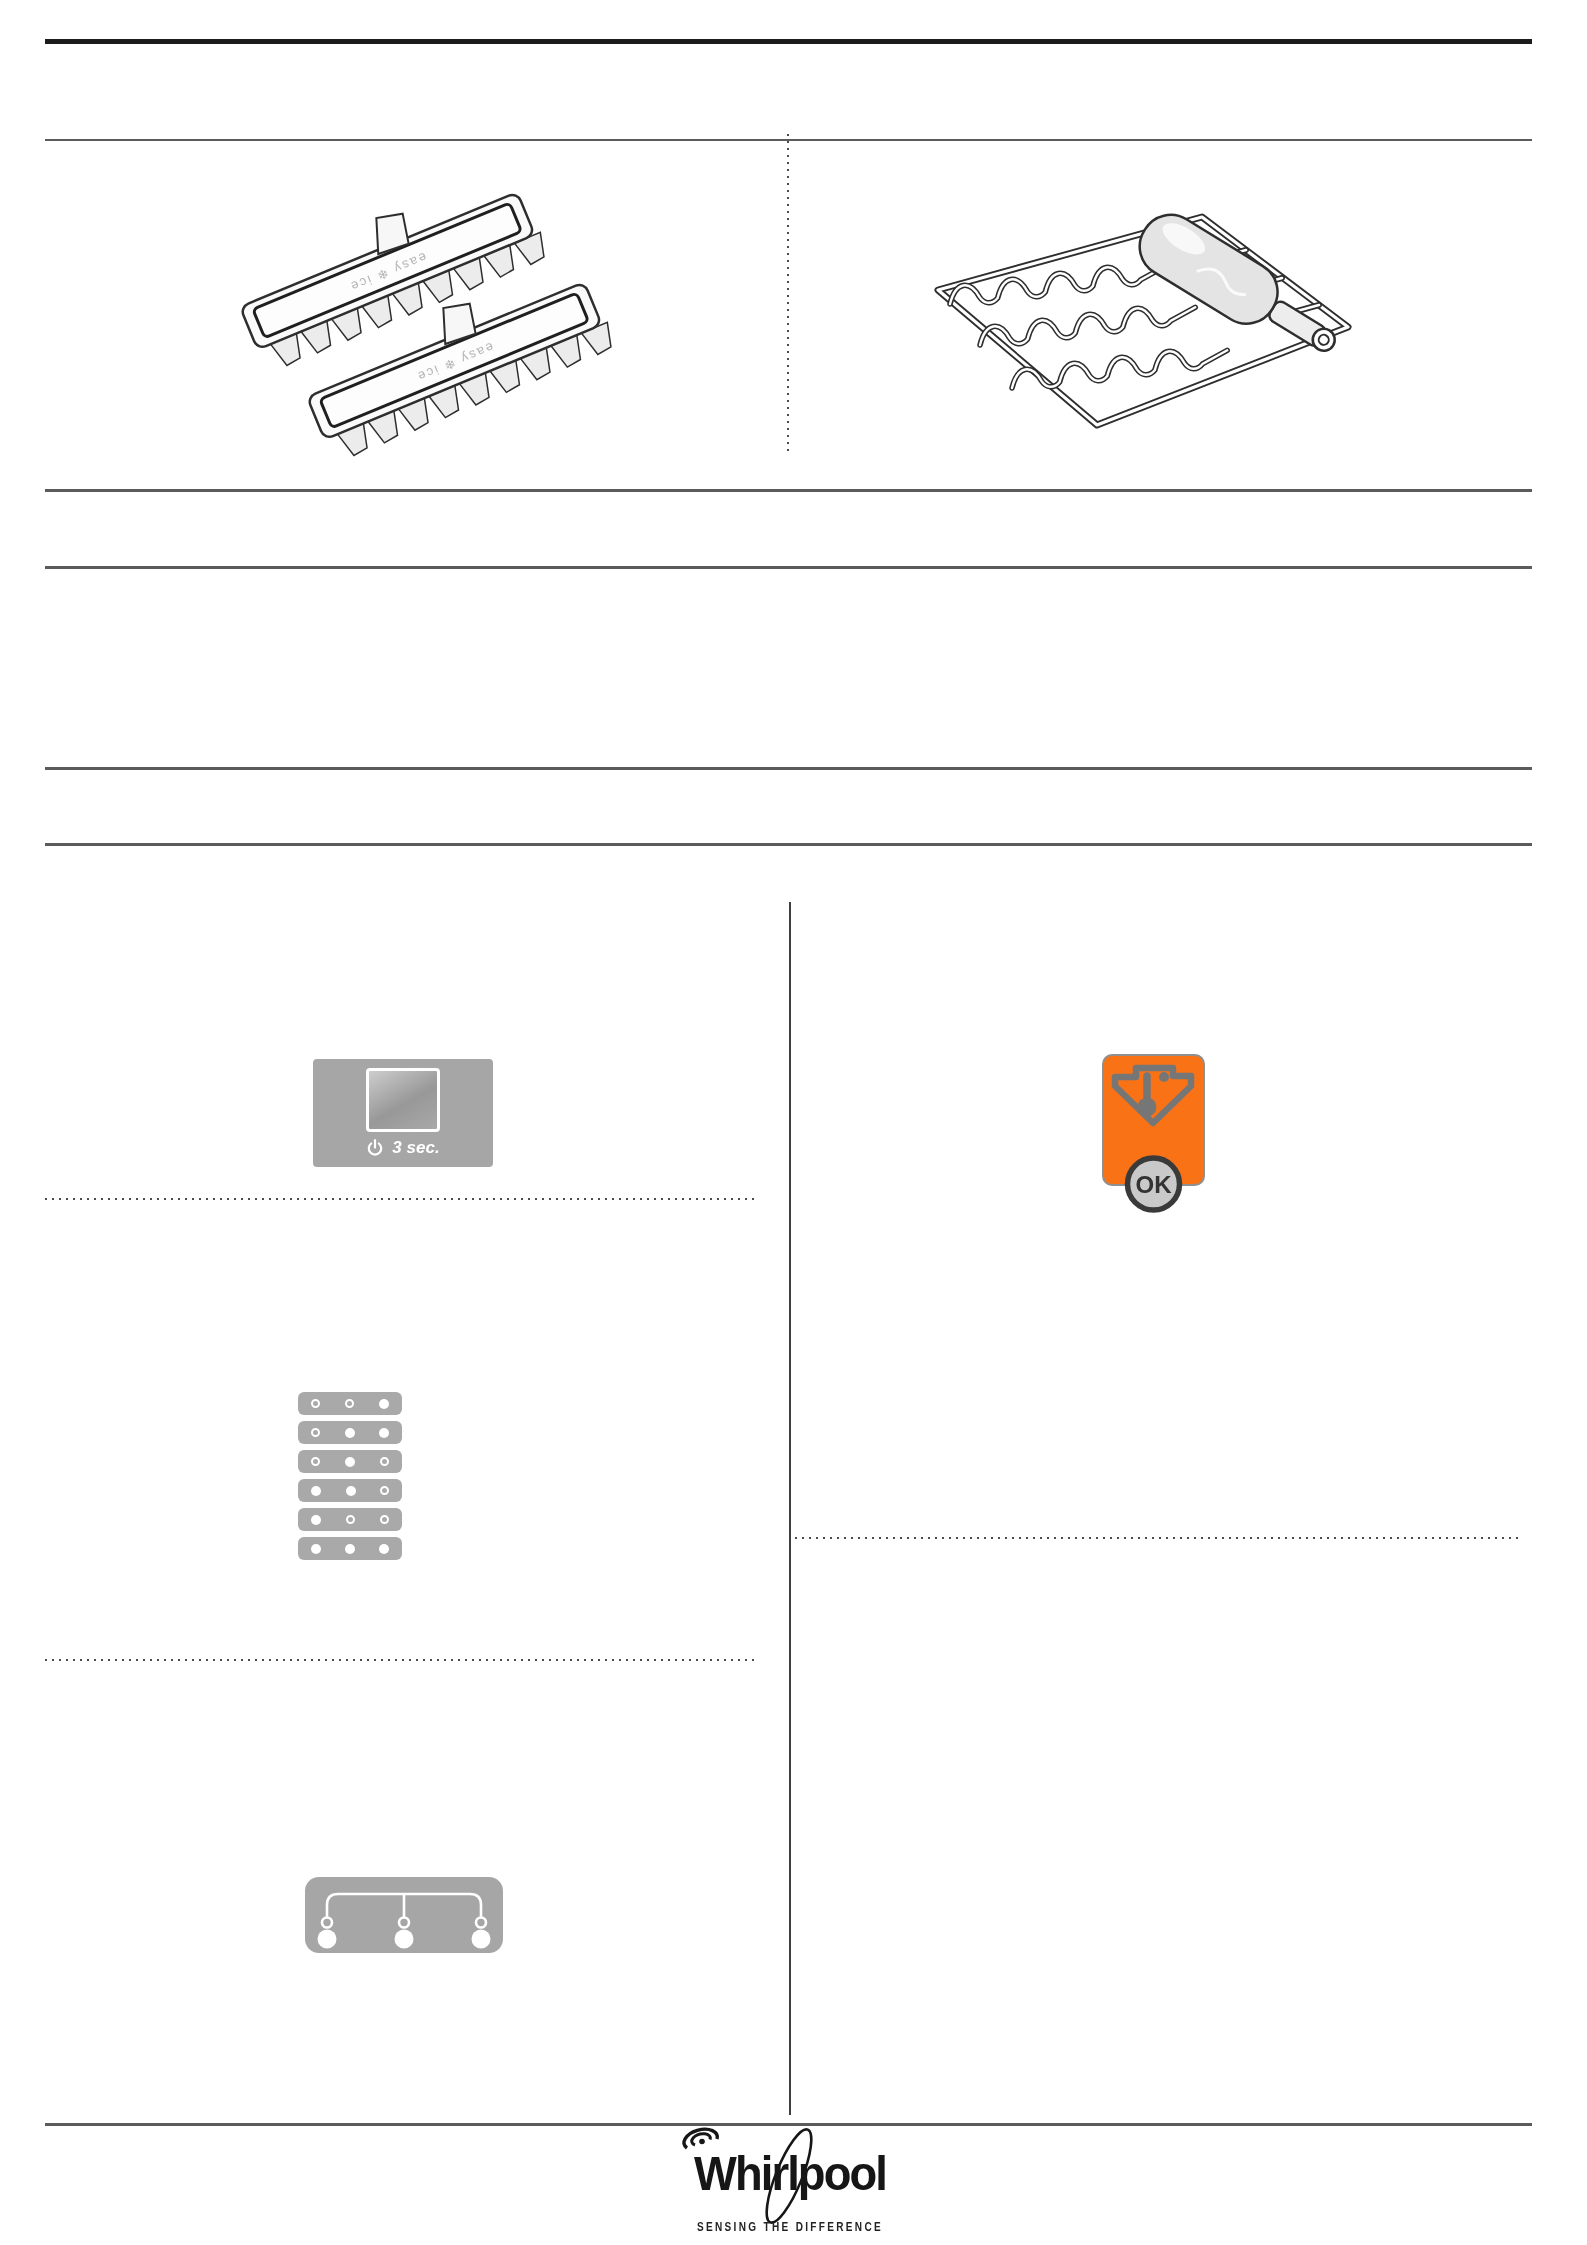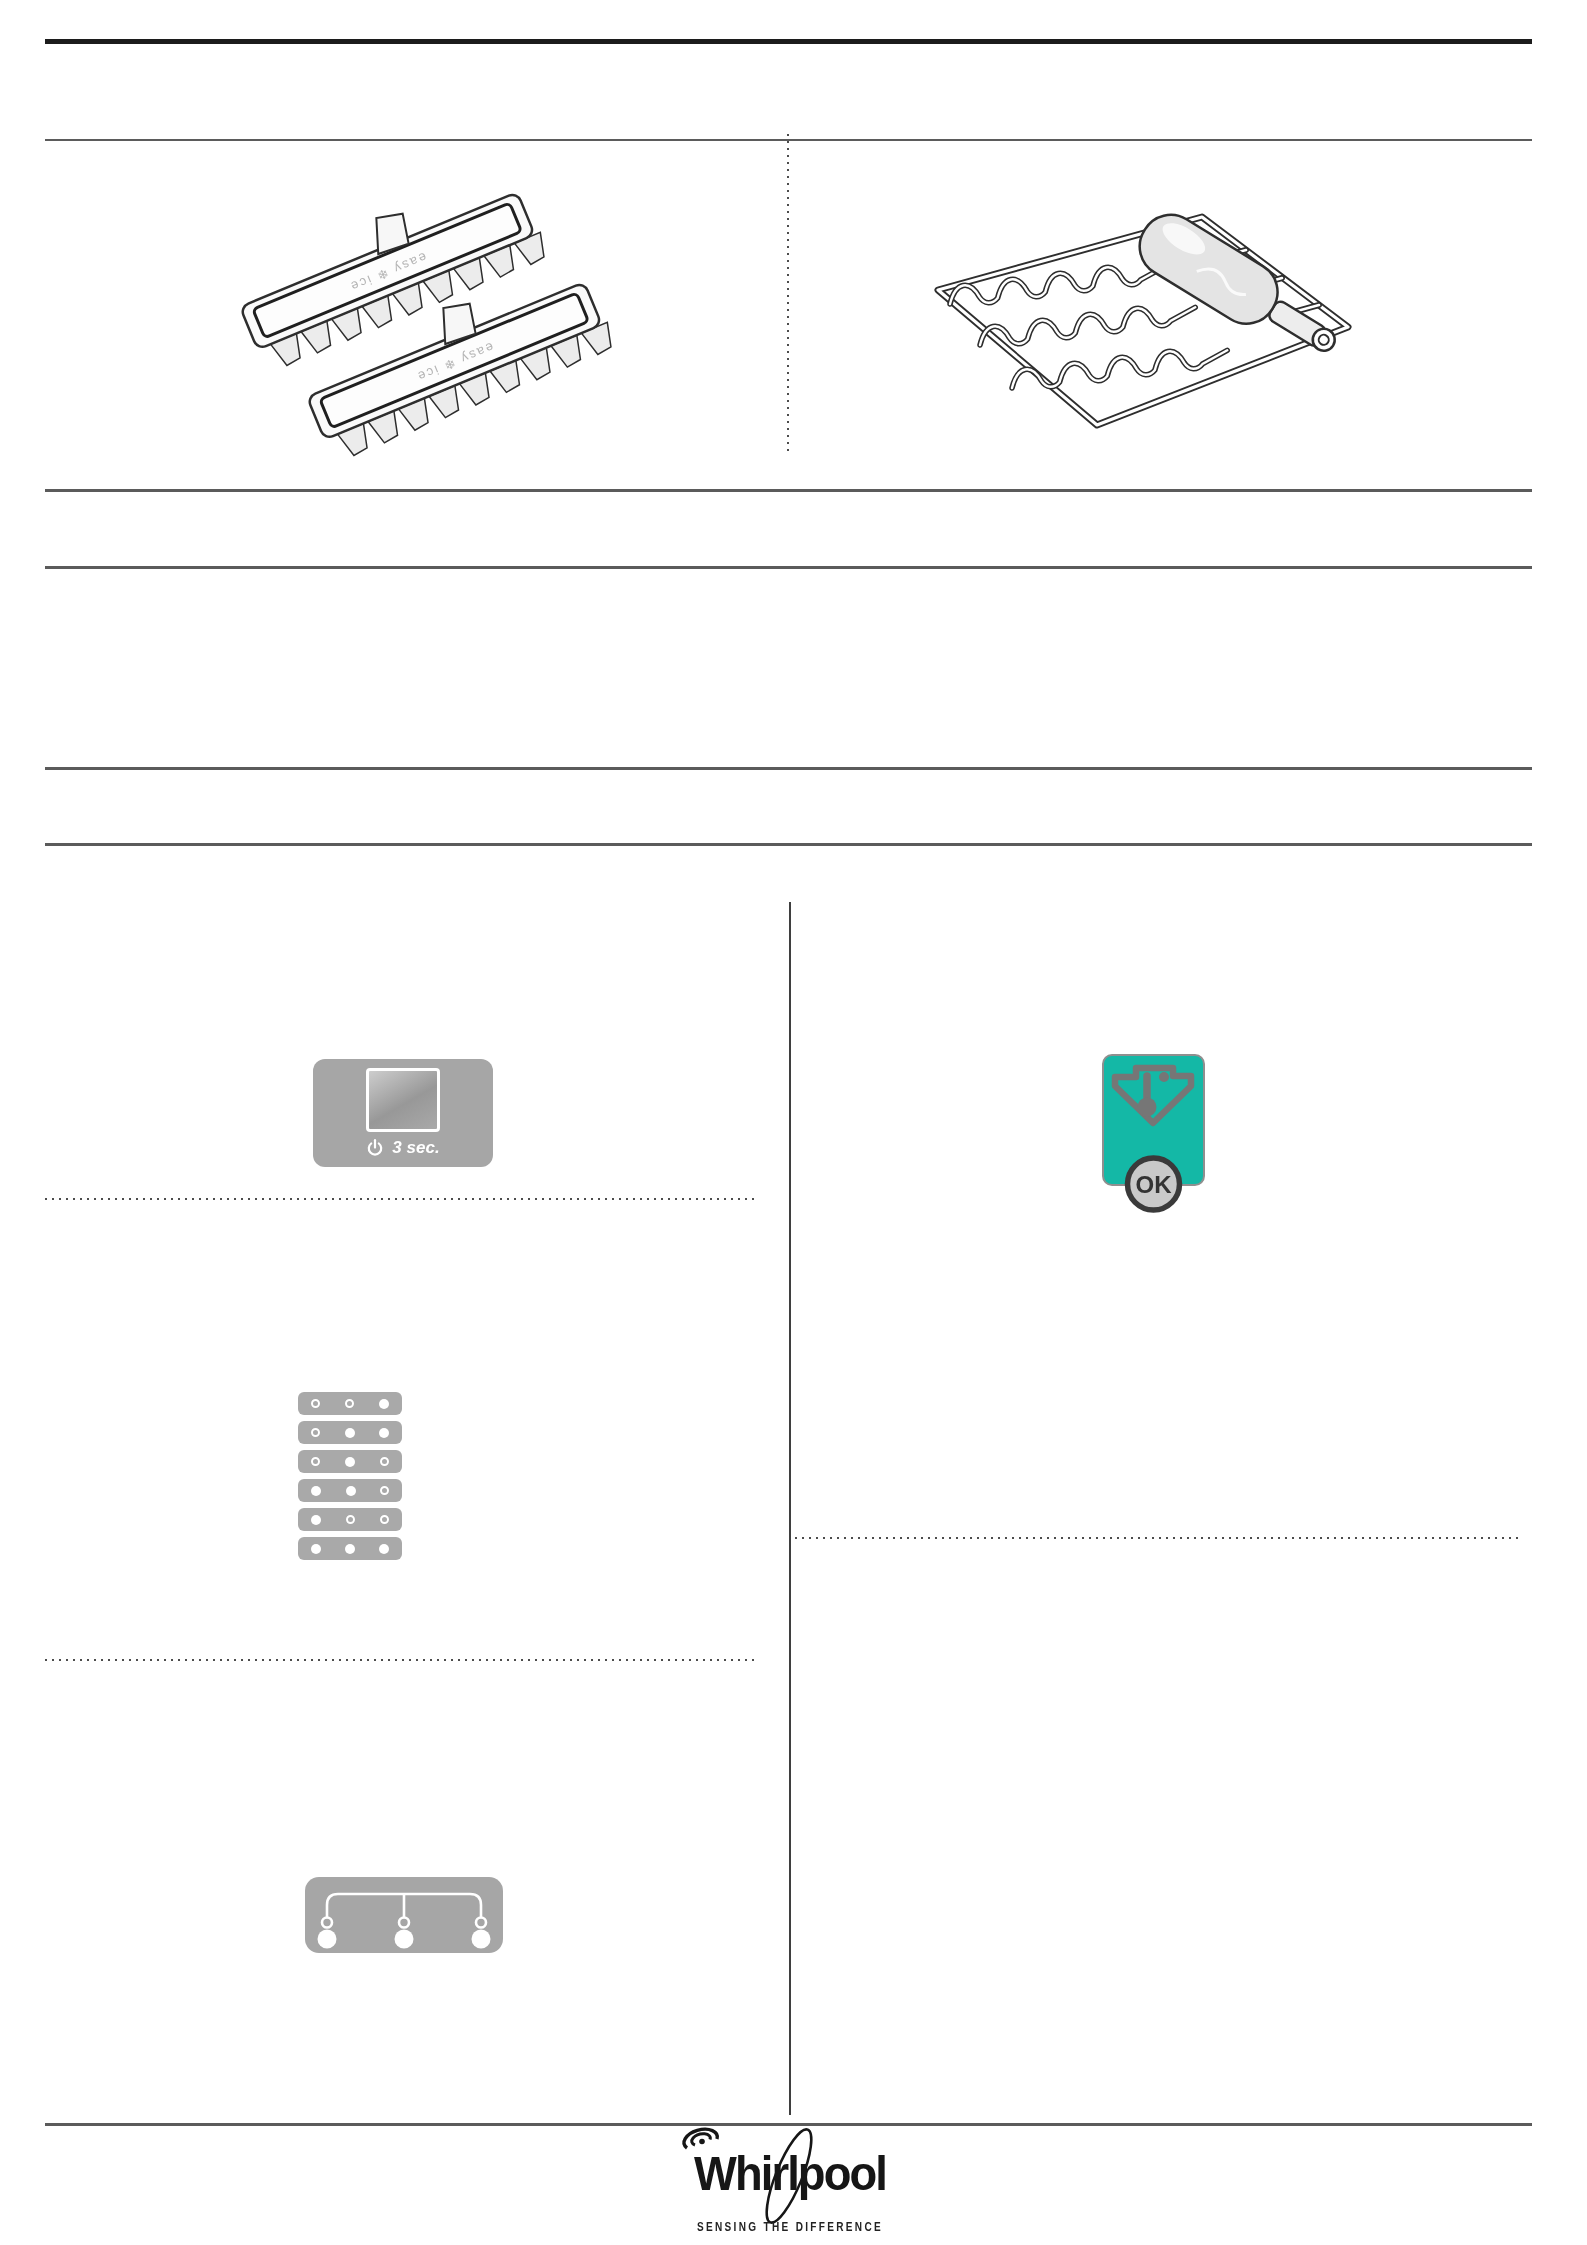--- a/index.html
+++ b/index.html
@@ -17,21 +17,21 @@
   }
   .dotted-v{
     position:absolute;width:2px;
     background:repeating-linear-gradient(to bottom,#4c4c4c 0 2px,transparent 2px 7px);
   }
   .solid-v{position:absolute;width:2px;background:#3f3f3f;}
 
   
   .power-panel{
     position:absolute;left:313px;top:1059px;width:180px;height:108px;
-    background:#a6a6a6;border-radius:12px;
+    background:#a6a6a6;border-radius:4px;
   }
   .power-display{
     position:absolute;left:53px;top:9px;width:68px;height:58px;
     border:3px solid #ffffff;border-radius:4px;
     background:linear-gradient(150deg,#cdcdcd 0%,#989898 55%,#a9a9a9 100%);
   }
   .power-caption{
     position:absolute;left:0;bottom:9px;width:100%;
     display:flex;align-items:center;justify-content:center;gap:8px;
     color:#ffffff;font-size:17px;font-style:italic;font-weight:bold;
@@ -50,21 +50,21 @@
 
   
   .connector-panel{
     position:absolute;left:305px;top:1877px;width:198px;height:76px;
     background:#a6a6a6;border-radius:14px;
   }
 
   
   .ok-card{
     position:absolute;left:1102px;top:1054px;width:103px;height:132px;
-    background:#14b8a6;border:2px solid #8f8f8f;border-radius:10px;box-sizing:border-box;
+    background:#f97316;border:2px solid #8f8f8f;border-radius:10px;box-sizing:border-box;
   }
 
   svg text{font-family:"Liberation Sans", sans-serif;}
 </style>
 </head>
 <body>
 
 <div class="page">
 
   <div class="hrule thick" style="top:39px;height:5px;"></div>

